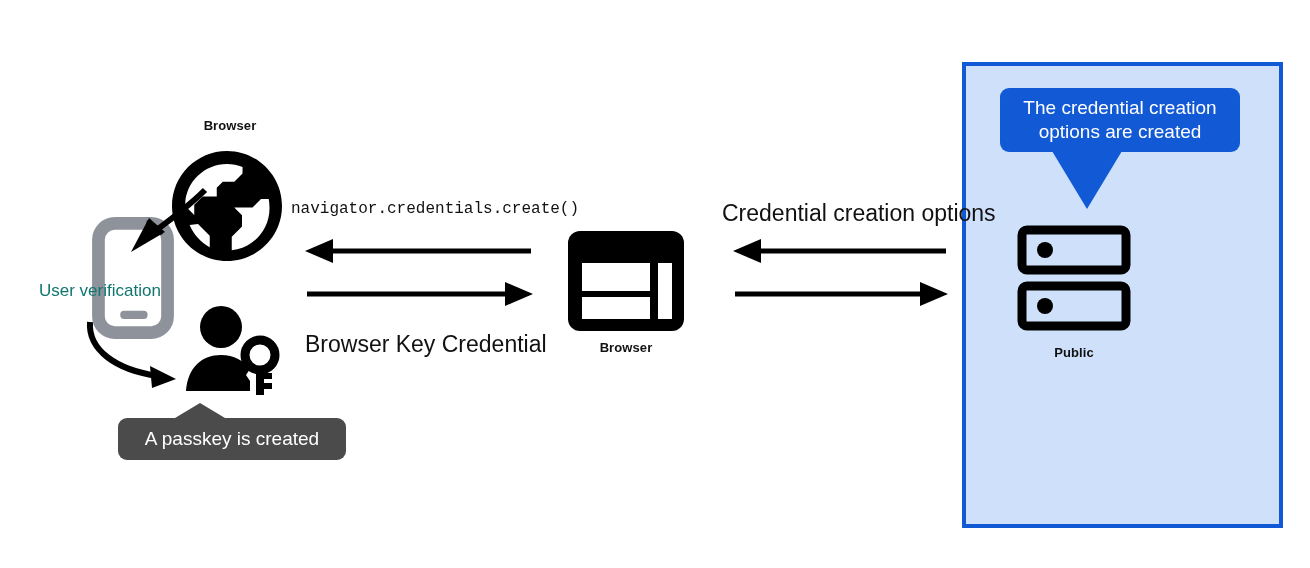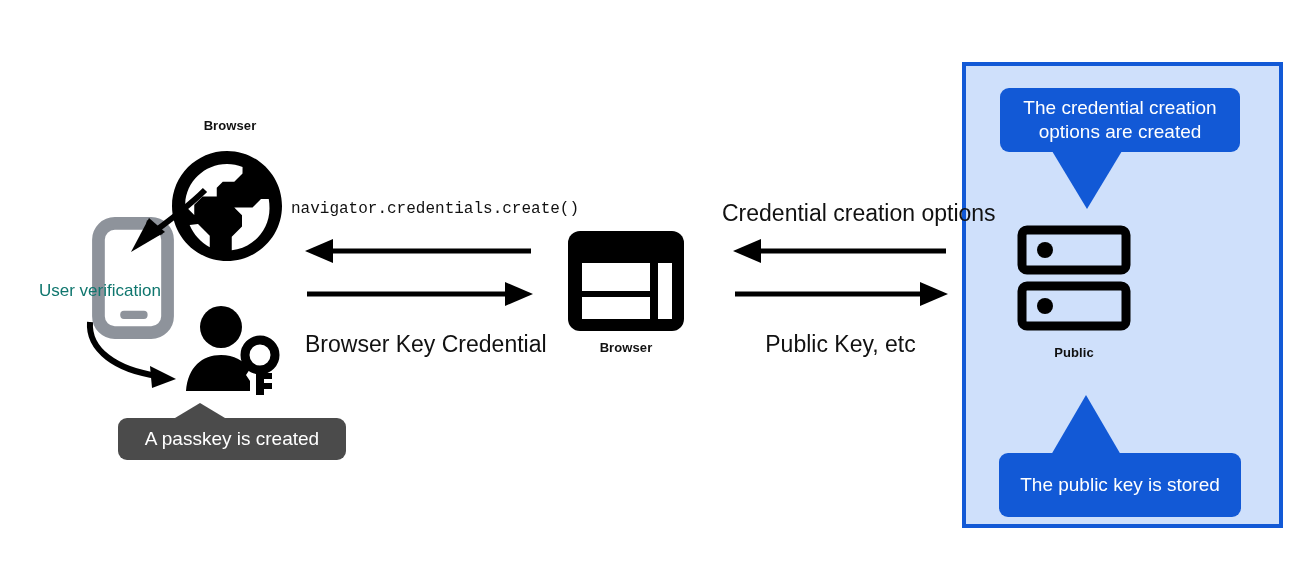--- a/index.html
+++ b/index.html
@@ -177,40 +177,33 @@
     </svg>
   </div>
 
   <div class="abs" style="left:733px; top:281px; width:215px; height:26px;">
     <svg width="215" height="26" viewBox="0 0 215 26" aria-hidden="true">
       <line x1="2" y1="13" x2="193" y2="13" stroke="#000000" stroke-width="5"></line>
       <path d="M215 13 L 187 1 L 187 25 Z" fill="#000000"></path>
     </svg>
   </div>
 
-  <div class="abs flow-label" style="left:733px; top:331px; width:215px;">Public Key, etc</div>
 
   <div class="abs" style="left:1000px; top:88px;">
     <div class="tooltip blue" style="width:240px; height:64px;">The credential creation options are created</div>
     <svg class="tip-tail" style="left:52px; top:63px;" width="70" height="60" viewBox="0 0 70 60" aria-hidden="true">
       <path d="M0 0 L 70 0 L 35 58 Z" fill="#1259d6"></path>
     </svg>
   </div>
 
   <div class="abs" style="left:1018px; top:226px; width:112px; height:106px;">
     <svg width="112" height="106" viewBox="0 0 112 106" aria-hidden="true">
       <rect x="4" y="4" width="104" height="40" rx="5" ry="5" fill="none" stroke="#000000" stroke-width="9"></rect>
       <circle cx="27" cy="24" r="8" fill="#000000"></circle>
       <rect x="4" y="60" width="104" height="40" rx="5" ry="5" fill="none" stroke="#000000" stroke-width="9"></rect>
       <circle cx="27" cy="80" r="8" fill="#000000"></circle>
     </svg>
   </div>
 
   <div class="abs node-label" style="left:1018px; top:345px; width:112px;">Public</div>
 
-  <div class="abs" style="left:999px; top:395px;">
-    <svg class="tip-tail" style="left:52px; top:0px;" width="70" height="62" viewBox="0 0 70 62" aria-hidden="true">
-      <path d="M35 0 L 70 60 L 0 60 Z" fill="#1259d6"></path>
-    </svg>
-    <div class="tooltip blue" style="width:242px; height:64px; margin-top:58px;">The public key is stored</div>
-  </div>
 
 </div>
 
 </body></html>

